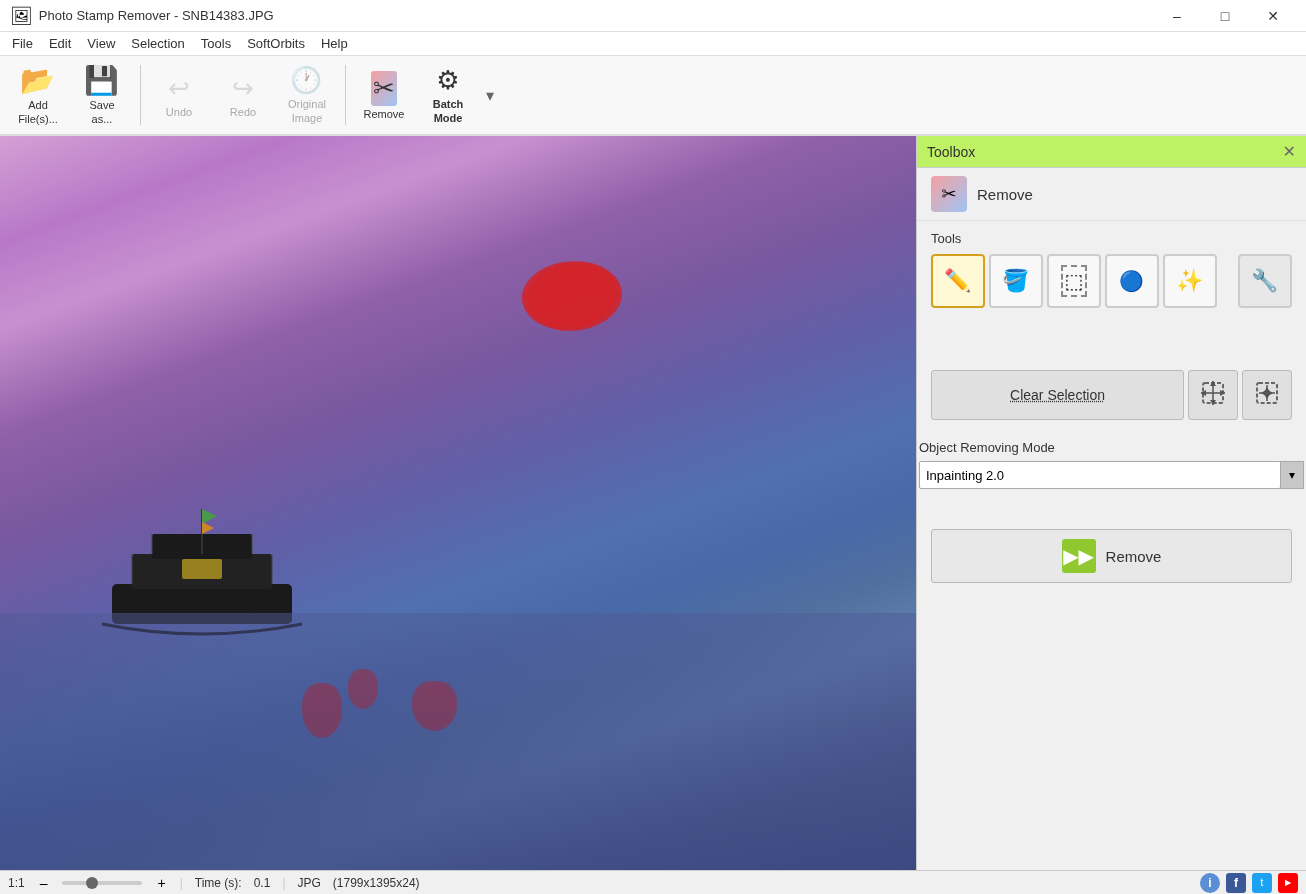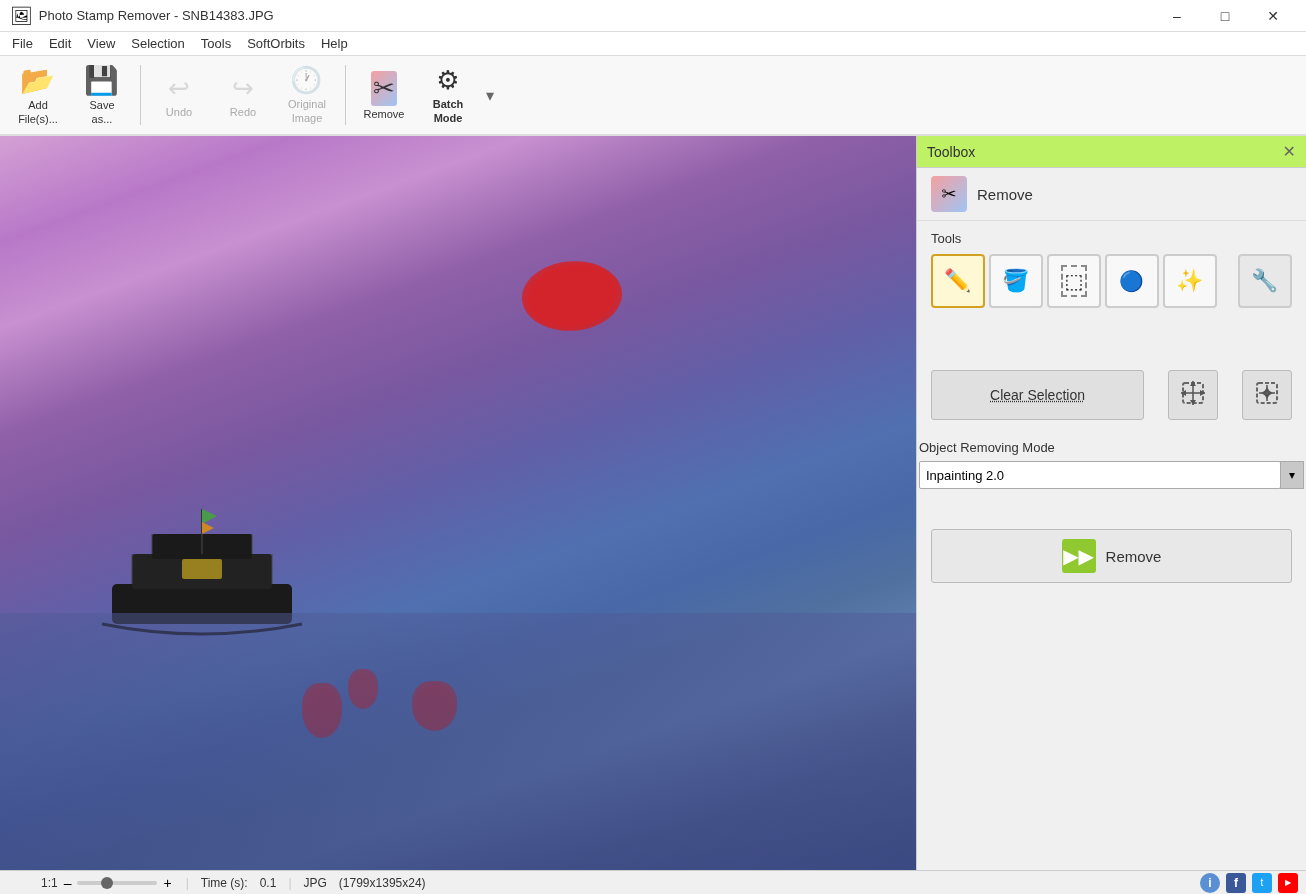--- a/index.html
+++ b/index.html
@@ -225,21 +225,21 @@
     }
     .slider-value {
       width: 36px; text-align: center; background: #fff; border: 1px solid #ccc;
       border-radius: 2px; padding: 1px 4px; font-size: 13px;
     }
 
     
     .action-row {
       display: flex;
       align-items: flex-start;
-      gap: 24px;
+      gap: 4px;
       padding: 12px 14px;
     }
     .clear-sel-btn {
       flex: 1;
       height: 50px;
       background: #e0e0e0;
       border: 1px solid #bbb;
       border-radius: 3px;
       cursor: pointer;
       font-size: 14px;
@@ -299,21 +299,21 @@
       height: 24px;
       background: #f0f0f0;
       border-top: 1px solid #ccc;
       display: flex;
       align-items: center;
       padding: 0 8px;
       gap: 12px;
       font-size: 12px;
       color: #333;
     }
-    .status-zoom { display: flex; align-items: center; gap: 4px; margin-left: 33px; }
+    .status-zoom { display: flex; align-items: center; gap: 13px; }
     .zoom-btn { cursor: pointer; font-size: 14px; border: none; background: none; padding: 0 2px; }
     .zoom-slider-mini { width: 80px; height: 4px; background: #ccc; border-radius: 2px; position: relative; cursor: pointer; }
     .zoom-slider-mini-thumb { position: absolute; top: -4px; left: 30%; width: 12px; height: 12px; background: #666; border-radius: 50%; }
     .status-sep { color: #ccc; }
     .status-icons { display: flex; gap: 6px; align-items: center; }
     .status-icon-fb { width: 20px; height: 20px; background: #3b5998; border-radius: 3px; color: #fff; display: flex; align-items: center; justify-content: center; font-size: 12px; font-weight: bold; }
     .status-icon-tw { width: 20px; height: 20px; background: #1da1f2; border-radius: 3px; color: #fff; display: flex; align-items: center; justify-content: center; font-size: 10px; }
     .status-icon-yt { width: 20px; height: 20px; background: #ff0000; border-radius: 3px; color: #fff; display: flex; align-items: center; justify-content: center; font-size: 10px; }
     .status-info-icon { width: 20px; height: 20px; background: #5a8fd4; border-radius: 50%; color: #fff; display: flex; align-items: center; justify-content: center; font-size: 12px; font-weight: bold; }
   </style>

